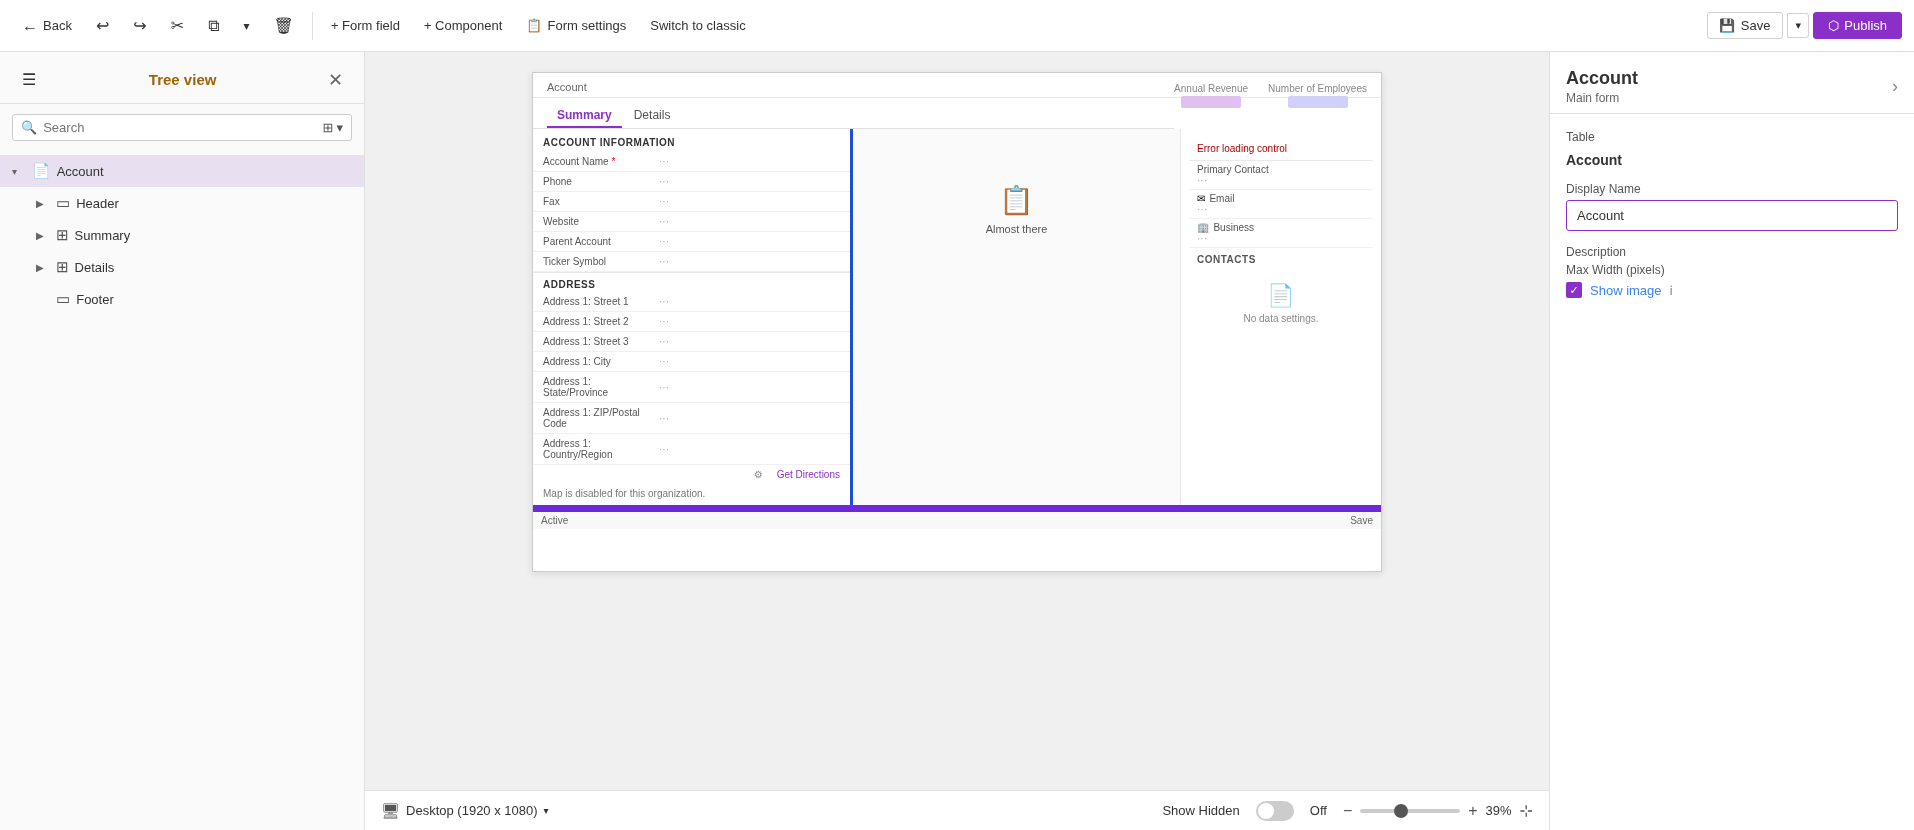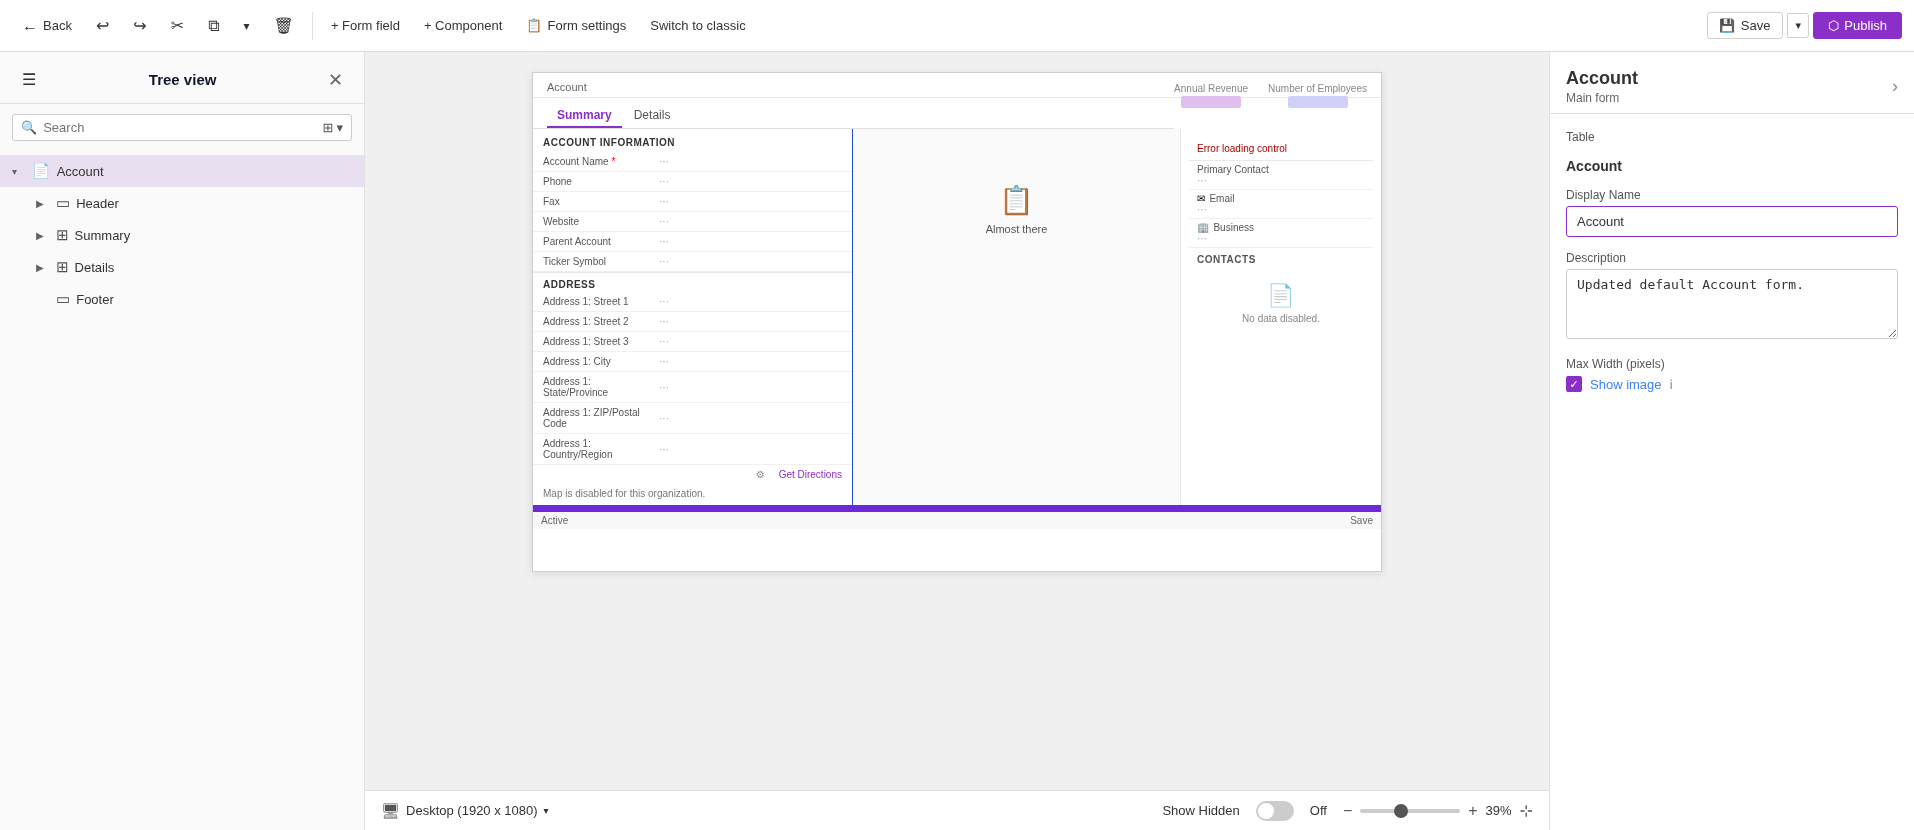--- a/index.html
+++ b/index.html
@@ -37,21 +37,21 @@
 
     
     .tree-panel {
       width: 365px; background: #fafafa; border-right: 1px solid #e0e0e0;
       display: flex; flex-direction: column; flex-shrink: 0;
     }
     .tree-header {
       display: flex; align-items: center; justify-content: space-between;
       padding: 14px 16px 10px; border-bottom: 1px solid #e0e0e0;
     }
-    .tree-title { font-size: 15px; font-weight: 600; color: #0f172a; }
+    .tree-title { font-size: 15px; font-weight: 600; color: #a16207; }
     .tree-close { background: none; border: none; cursor: pointer; font-size: 18px; color: #666; padding: 2px 5px; border-radius: 3px; }
 
     .search-bar {
       display: flex; align-items: center; margin: 10px 12px; border: 1px solid #ccc;
       background: #fff; border-radius: 3px; padding: 5px 8px; gap: 6px;
     }
     .search-bar input {
       border: none; outline: none; font-size: 13px; flex: 1; background: transparent;
     }
     .search-icon { color: #888; font-size: 13px; }
@@ -85,21 +85,21 @@
     }
     .form-header-bar .form-title { font-size: 14px; font-weight: 600; color: #333; }
     .form-header-bar .form-subtitle { font-size: 11px; color: #666; }
     .form-header-meta { font-size: 10px; color: #666; text-align: center; }
 
     .form-tabs { display: flex; gap: 2px; padding: 6px 14px 0; border-bottom: 1px solid #e0e0e0; }
     .form-tab { padding: 4px 10px; font-size: 12px; cursor: pointer; color: #555; border-bottom: 2px solid transparent; }
     .form-tab.active { color: #8b2fc9; border-bottom: 2px solid #8b2fc9; font-weight: 600; }
 
     .form-body { display: flex; gap: 0; }
-    .form-left { flex: 0 0 320px; border-right: 1px solid #1d4ed8; }
+    .form-left { flex: 0 0 320px; border-right: 3px solid #1d4ed8; }
     .form-center { flex: 1; border-right: 1px solid #e8e8e8; background: #fafafa; }
     .form-right { flex: 0 0 200px; }
 
     .section-title {
       font-size: 10px; font-weight: 600; color: #333; padding: 8px 10px 4px;
       text-transform: uppercase; letter-spacing: 0.5px;
     }
     .form-field-row { display: flex; align-items: center; padding: 4px 10px; border-bottom: 1px solid #f0f0f0; }
     .form-field-label { font-size: 10px; color: #555; flex: 0 0 110px; }
     .form-field-required { color: red; }
@@ -157,21 +157,21 @@
     .right-panel-title-row { display: flex; align-items: center; justify-content: space-between; }
     .right-panel-title { font-size: 18px; font-weight: 600; color: #333; }
     .right-panel-subtitle { font-size: 12px; color: #666; margin-top: 2px; }
     .right-panel-nav { font-size: 18px; color: #888; cursor: pointer; }
 
     .rp-tabs { display: flex; border-bottom: 1px solid #e0e0e0; padding: 0 16px; }
     .rp-tab { padding: 10px 14px; font-size: 13px; cursor: pointer; color: #555; border-bottom: 2px solid transparent; }
     .rp-tab.active { color: #8b2fc9; border-bottom: 2px solid #8b2fc9; font-weight: 600; }
 
     .rp-content { padding: 16px; }
-    .rp-section-label { font-size: 12px; color: #555; margin-bottom: 14px; font-weight: 500; }
+    .rp-section-label { font-size: 12px; color: #555; margin-bottom: 8px; font-weight: 500; }
     .rp-value { font-size: 14px; color: #333; font-weight: 600; margin-bottom: 14px; }
     .rp-field-label { font-size: 12px; color: #555; margin-bottom: 4px; font-weight: 500; }
     .rp-input {
       width: 100%; border: 1px solid #8b2fc9; border-radius: 3px; padding: 7px 10px;
       font-size: 13px; outline: none; color: #333; margin-bottom: 14px;
     }
     .rp-textarea {
       width: 100%; border: 1px solid #ccc; border-radius: 3px; padding: 7px 10px;
       font-size: 13px; outline: none; color: #333; min-height: 70px; resize: vertical; margin-bottom: 14px;
     }
@@ -422,21 +422,21 @@
                   <span style="font-size:10px;">🏢</span>
                   <span class="right-field-label">Business</span>
                 </div>
                 <div class="right-field-dots">···</div>
               </div>
 
               <div class="contacts-section">
                 <div class="contacts-title">CONTACTS</div>
                 <div class="no-data">
                   <div class="no-data-icon">📄</div>
-                  <div>No data disabled.</div>
+                  <div>No data settings.</div>
                 </div>
               </div>
             </div>
           </div>
         </div>
 
         <div class="form-footer-bar">
           <span>Active</span>
           <span>Save</span>
         </div>
@@ -478,21 +478,20 @@
 
 
     <div class="rp-content">
       <div class="rp-section-label">Table</div>
       <div class="rp-value">Account</div>
 
       <div class="rp-field-label">Display Name</div>
       <input class="rp-input" type="text" value="Account" style="">
 
       <div class="rp-field-label">Description</div>
-      <textarea class="rp-textarea" style="">Updated default Account form.</textarea>
 
       <div class="rp-field-label">Max Width (pixels)</div>
 
       <div class="rp-checkbox-row">
         <div class="rp-checkbox">
           <span class="rp-checkbox-check">✓</span>
         </div>
         <span class="rp-checkbox-label">Show image</span>
         <span class="rp-info-icon">ℹ</span>
       </div>

